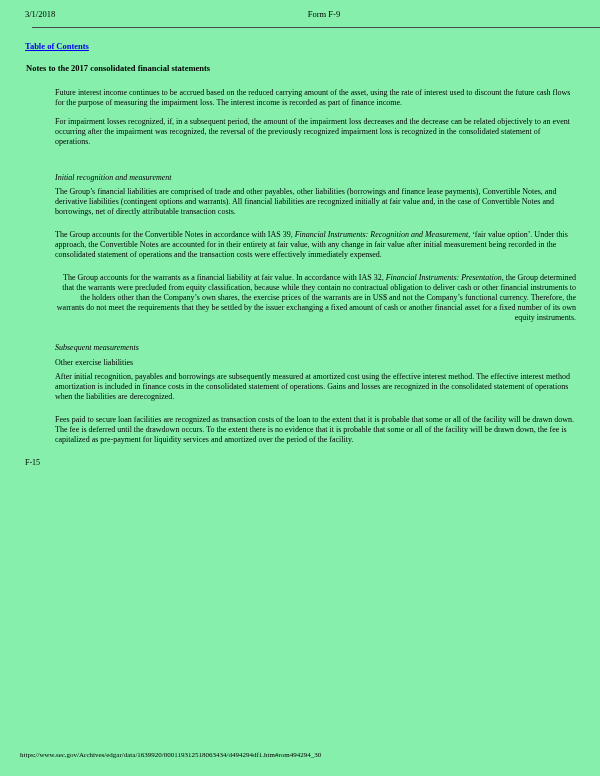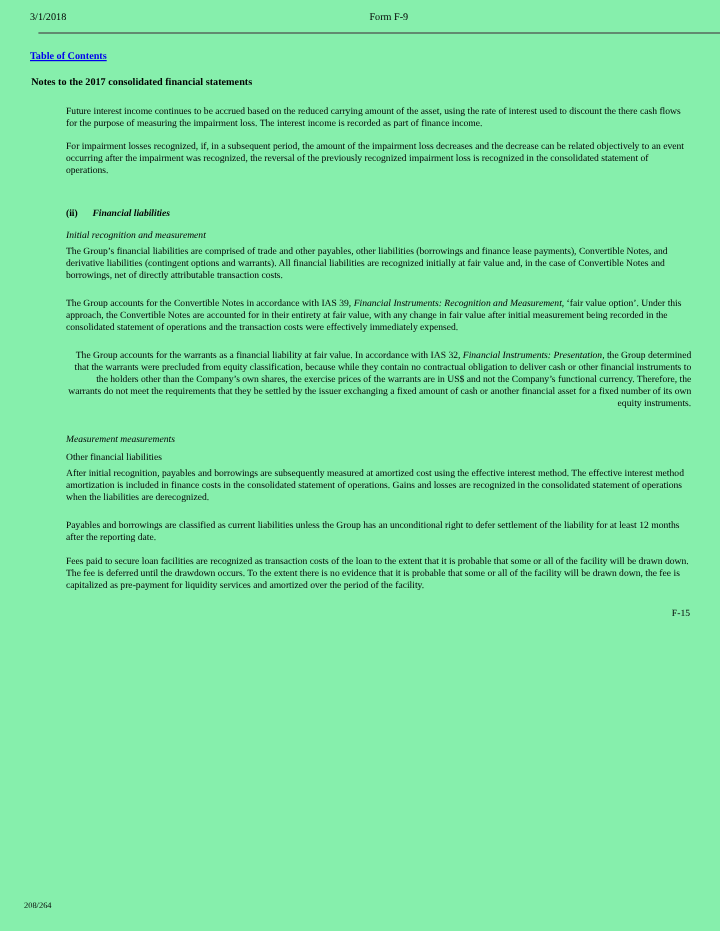--- a/index.html
+++ b/index.html
@@ -74,21 +74,21 @@
   .mb5  { margin-bottom: 5px !important; }
   .mb8  { margin-bottom: 8px !important; }
   .mb9  { margin-bottom: 9px !important; }
   .mb10 { margin-bottom: 10px !important; }
   .mb13 { margin-bottom: 13px !important; }
   .mb20 { margin-bottom: 20px !important; text-align: right; }
   .mb26 { margin-bottom: 26px !important; }
   .pagenum {
     width: 550px;
     margin-left: -30px;
-    text-align: right;
+    text-align: left;
   }
   
   .print-footer {
     position: absolute;
     left: 20px;
     right: 22px;
     top: 751px;
     display: flex;
     justify-content: space-between;
     font-size: 7px;
@@ -102,48 +102,45 @@
   <span class="hdr-date">3/1/2018</span>
   <span class="hdr-title">Form F-9</span>
   <div class="rule"></div>
 
   <a class="toc" href="#">Table of Contents</a>
 
   <div class="notes-heading">Notes to the 2017 consolidated financial statements</div>
 
   <div class="content">
 
-    <p class="mb9">Future interest income continues to be accrued based on the reduced carrying amount of the asset, using the rate of interest used to discount the there cash flows for the purpose of measuring the impairment loss. The interest income is recorded as part of finance income.</p>
+    <p class="mb9">Future interest income continues to be accrued based on the reduced carrying amount of the asset, using the rate of interest used to discount the future cash flows for the purpose of measuring the impairment loss. The interest income is recorded as part of finance income.</p>
 
     <p class="mb26">For impairment losses recognized, if, in a subsequent period, the amount of the impairment loss decreases and the decrease can be related objectively to an event occurring after the impairment was recognized, the reversal of the previously recognized impairment loss is recognized in the consolidated statement of operations.</p>
 
-    <div class="sec mb8">
-      <span class="sec-num">(ii)</span><span class="sec-title">Financial liabilities</span>
-    </div>
 
     <div class="italic mb4">Initial recognition and measurement</div>
 
     <p class="mb13">The Group’s financial liabilities are comprised of trade and other payables, other liabilities (borrowings and finance lease payments), Convertible Notes, and derivative liabilities (contingent options and warrants). All financial liabilities are recognized initially at fair value and, in the case of Convertible Notes and borrowings, net of directly attributable transaction costs.</p>
 
     <p class="mb13"><span>The Group accounts for the Convertible Notes in accordance with IAS 39, </span><span class="italic">Financial Instruments: Recognition and Measurement</span><span>, ‘fair value option’. Under this approach, the Convertible Notes are accounted for in their entirety at fair value, with any change in fair value after initial measurement being recorded in the consolidated statement of operations and the transaction costs were effectively immediately expensed.</span></p>
 
     <p class="mb20"><span>The Group accounts for the warrants as a financial liability at fair value. In accordance with IAS 32, </span><span class="italic">Financial Instruments: Presentation</span><span>, the Group determined that the warrants were precluded from equity classification, because while they contain no contractual obligation to deliver cash or other financial instruments to the holders other than the Company’s own shares, the exercise prices of the warrants are in US$ and not the Company’s functional currency. Therefore, the warrants do not meet the requirements that they be settled by the issuer exchanging a fixed amount of cash or another financial asset for a fixed number of its own equity instruments.</span></p>
 
-    <div class="italic mb5">Measurement measurements</div>
+    <div class="italic mb5">Subsequent measurements</div>
 
-    <div class="mb4">Other financial liabilities</div>
+    <div class="mb4">Other exercise liabilities</div>
 
     <p class="mb13">After initial recognition, payables and borrowings are subsequently measured at amortized cost using the effective interest method. The effective interest method amortization is included in finance costs in the consolidated statement of operations. Gains and losses are recognized in the consolidated statement of operations when the liabilities are derecognized.</p>
 
-    <p class="mb10">Payables and borrowings are classified as current liabilities unless the Group has an unconditional right to defer settlement of the liability for at least 12 months after the reporting date.</p>
 
     <p class="mb13">Fees paid to secure loan facilities are recognized as transaction costs of the loan to the extent that it is probable that some or all of the facility will be drawn down. The fee is deferred until the drawdown occurs. To the extent there is no evidence that it is probable that some or all of the facility will be drawn down, the fee is capitalized as pre-payment for liquidity services and amortized over the period of the facility.</p>
 
 
     <div class="pagenum">F-15</div>
 
   </div>
 
   <div class="print-footer">
+    <span>https://www.sec.gov/Archives/edgar/data/1639920/000119312518063434/d494294df1.htm#rom494294_30</span>
     <span>208/264</span>
   </div>
 
 </div>
 
 </body></html>

